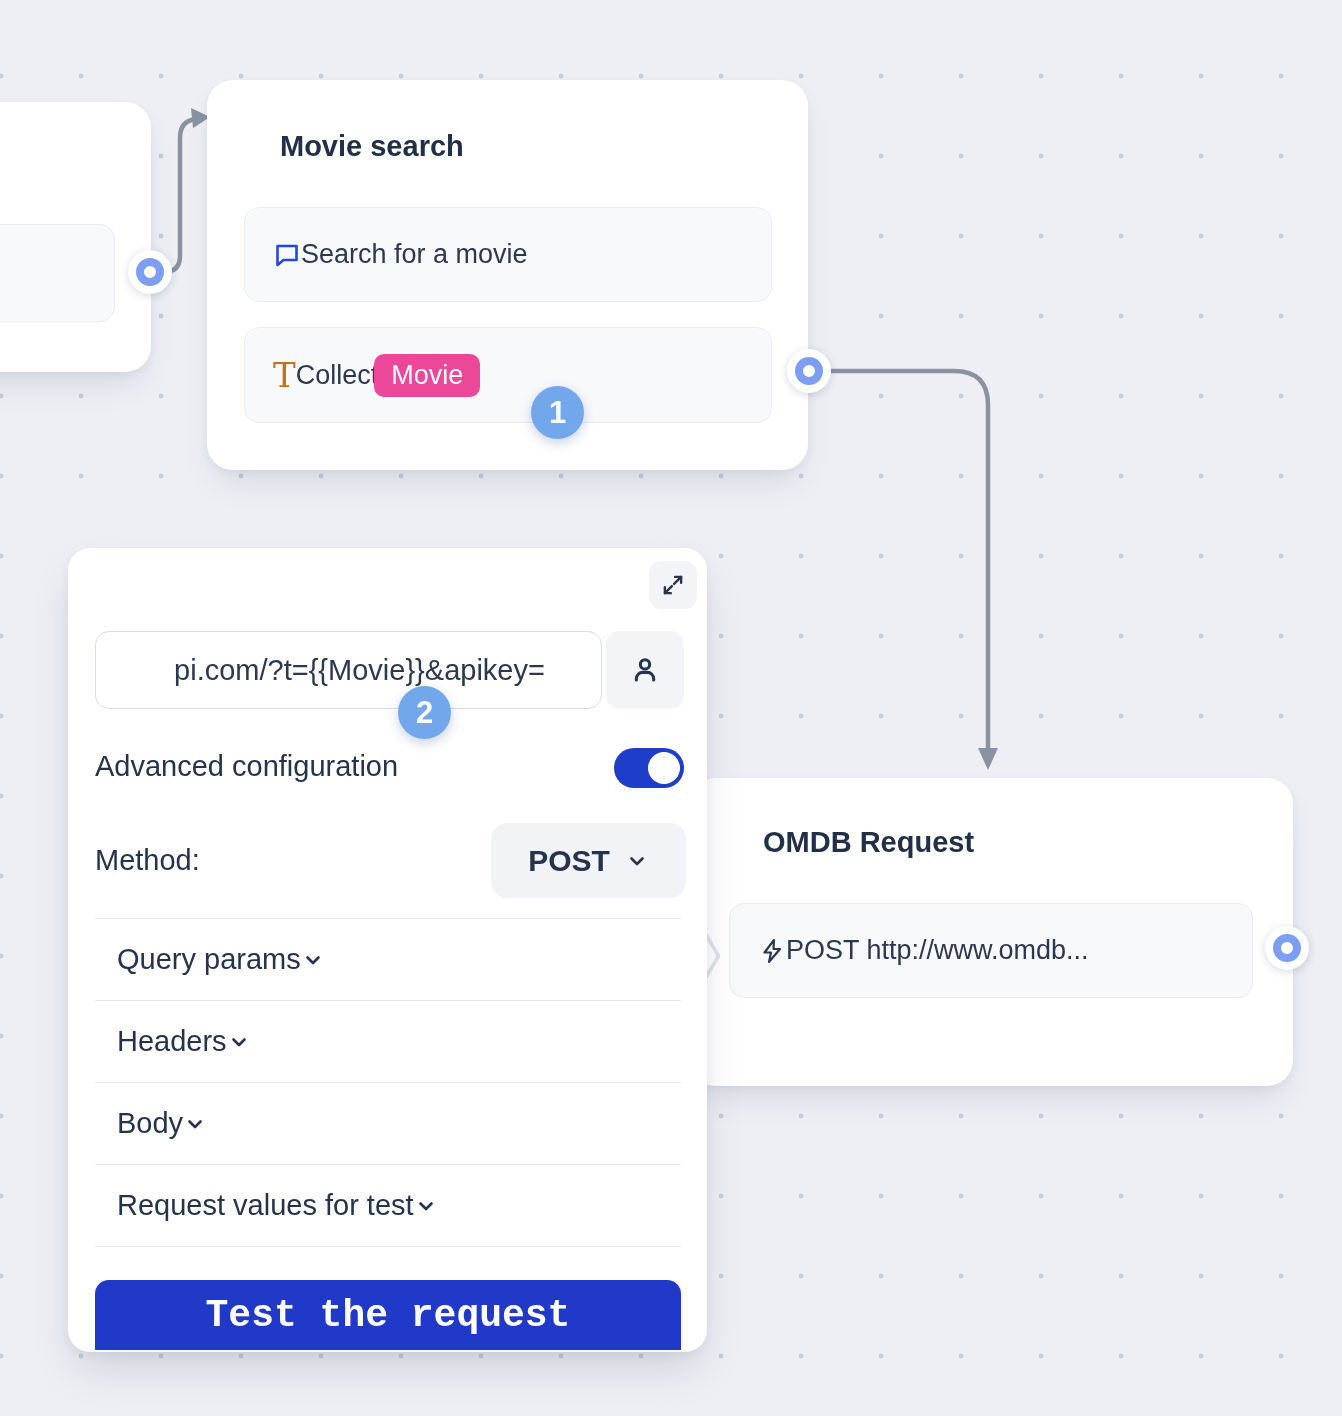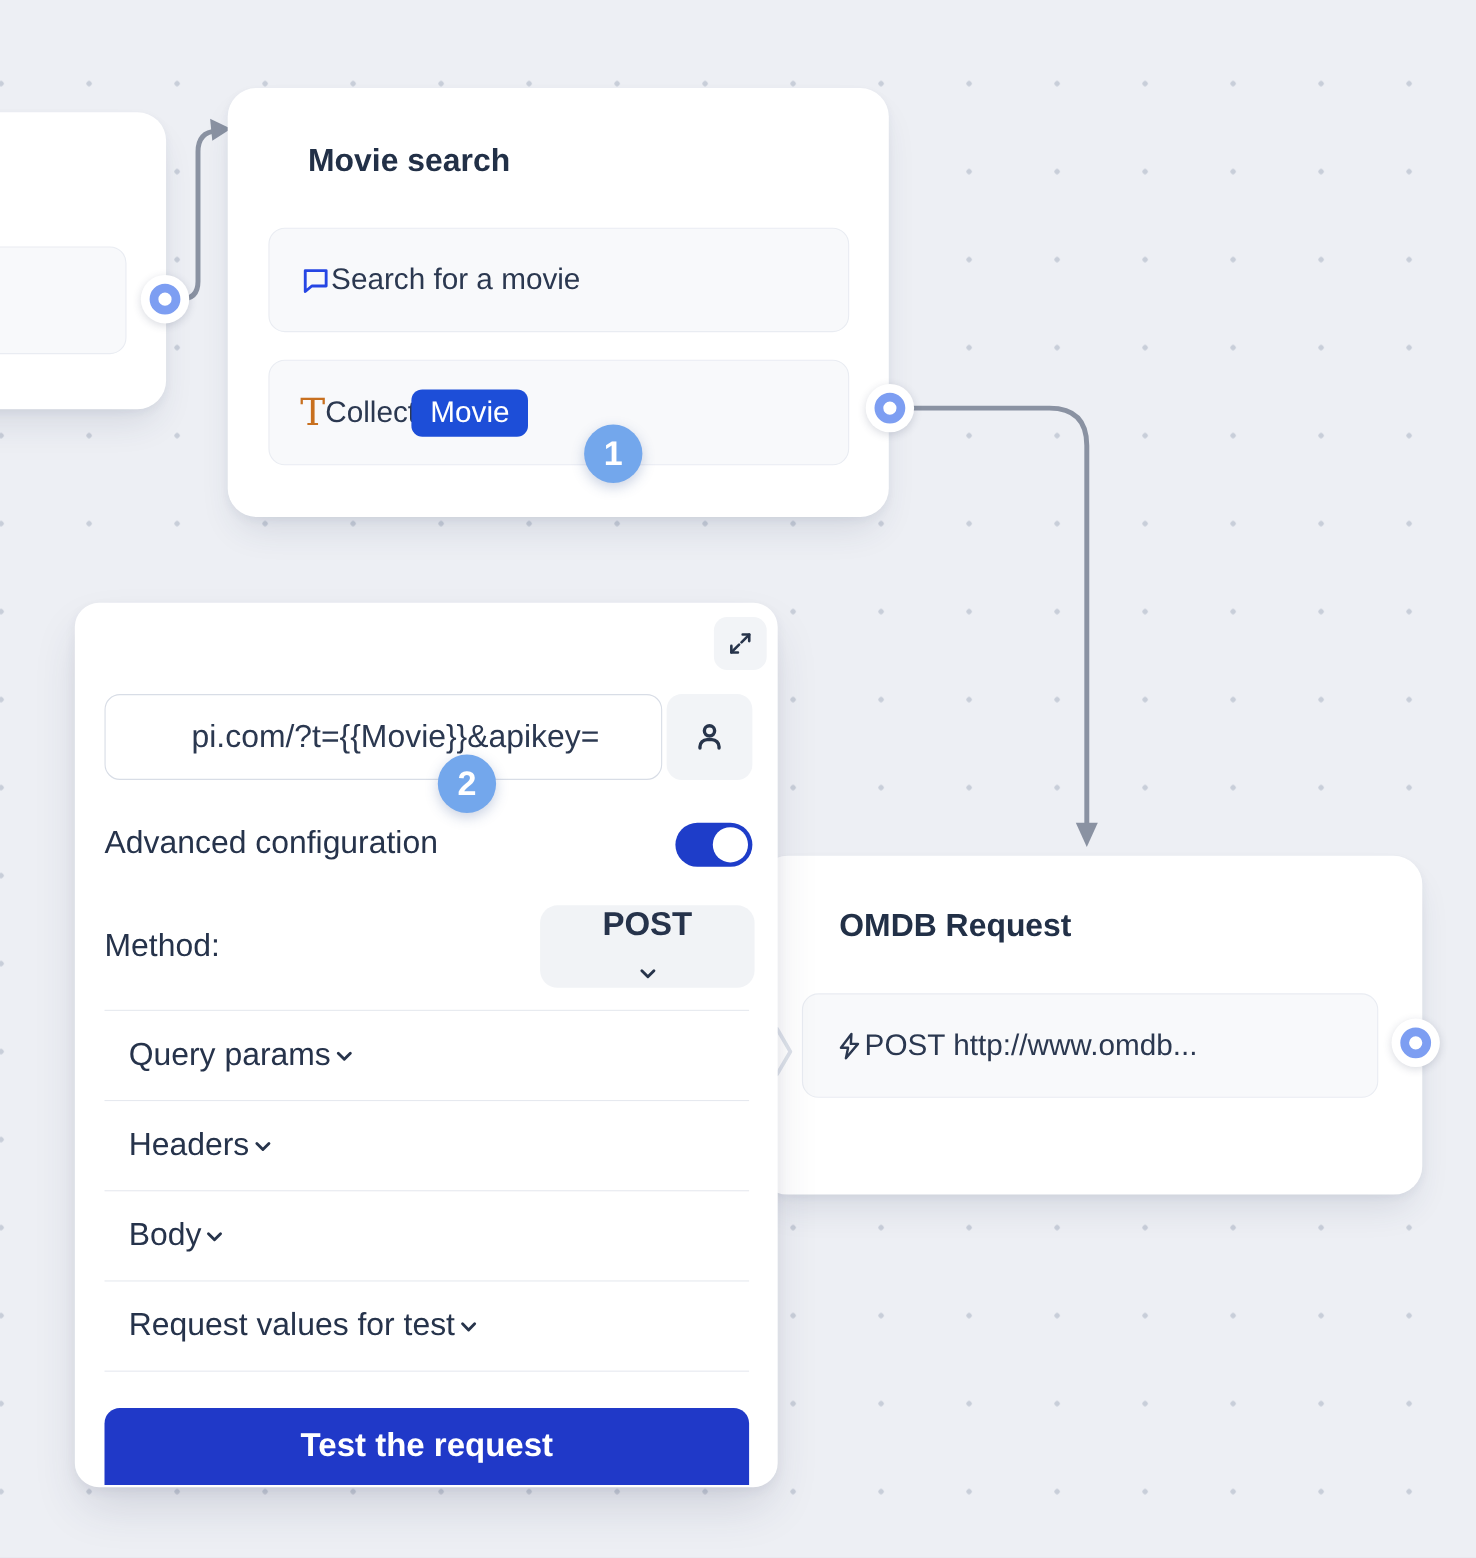--- a/index.html
+++ b/index.html
@@ -12,21 +12,21 @@
   }
   svg.wires{position:absolute;left:0;top:0;z-index:1;pointer-events:none;}
 
   .node{position:absolute;background:#fff;border-radius:26px;z-index:2;
     box-shadow:0 18px 34px -10px rgba(45,55,90,.14),0 3px 8px rgba(45,55,90,.05);}
   .node-title{position:absolute;font-size:29px;font-weight:bold;color:#223047;white-space:nowrap;margin-left:24px;}
   .node-item{position:absolute;background:#f8f9fb;border:1.5px solid #e9ecf2;border-radius:15px;
     display:flex;align-items:center;padding:0 28px;box-sizing:border-box;
     font-size:27px;color:#2b3850;white-space:nowrap;overflow:hidden;}
   .t-glyph{font-family:"DejaVu Serif","Liberation Serif",serif;font-size:34px;color:#c8701f;line-height:1;}
-  .chip{background:#1d4ed8;color:#fff;border-radius:10px;padding:6px 17px;margin-left:-4px;font-size:27px;}
+  .chip{background:#ec4899;color:#fff;border-radius:10px;padding:6px 17px;margin-left:-4px;font-size:27px;}
 
   .step-badge{position:absolute;width:53px;height:53px;border-radius:50%;background:#73a7ec;color:#fff;
     font-size:31px;font-weight:bold;display:flex;align-items:center;justify-content:center;
     box-shadow:0 4px 12px rgba(60,90,150,.28);z-index:7;}
 
   .port{position:absolute;width:44px;height:44px;border-radius:50%;background:#fff;z-index:6;
     display:flex;align-items:center;justify-content:center;box-shadow:0 2px 8px rgba(45,55,90,.18);}
   .port::after{content:'';width:28px;height:28px;border-radius:50%;background:#fff;
     border:8px solid #7d9ef2;box-sizing:border-box;}
 
@@ -56,28 +56,28 @@
   .person-btn{position:absolute;left:538px;top:83px;width:78px;height:78px;border:none;border-radius:14px;
     background:#f2f4f7;display:flex;align-items:center;justify-content:center;cursor:pointer;padding:0;}
   .panel .step-badge{left:330px;top:138px;}
   .adv-label{position:absolute;left:27px;top:202px;font-size:29px;color:#26334b;}
   .toggle{position:absolute;left:546px;top:200px;width:70px;height:40px;border-radius:20px;
     background:#1e3dc9;cursor:pointer;}
   .toggle .knob{position:absolute;right:4px;top:4px;width:32px;height:32px;border-radius:50%;background:#fff;}
   .method-label{position:absolute;left:27px;top:296px;font-size:29px;color:#26334b;}
   .method-select{position:absolute;left:423px;top:275px;width:195px;height:75px;border-radius:16px;
     background:#f1f3f6;display:flex;align-items:center;justify-content:center;gap:15px;
-    font-size:30px;font-weight:bold;color:#26334b;cursor:pointer;flex-direction:column;}
+    font-size:30px;font-weight:bold;color:#26334b;cursor:pointer;}
   .sections{position:absolute;left:27px;top:370px;width:586px;border-bottom:1.5px solid #e6e9ef;}
   .section-row{height:82px;box-sizing:border-box;border-top:1.5px solid #e6e9ef;
     display:flex;align-items:center;justify-content:flex-start;
     padding:0 28px 0 22px;font-size:29px;color:#26334b;cursor:pointer;}
   .test-btn{position:absolute;left:27px;top:732px;width:586px;height:70px;border:none;
-    border-radius:14px 14px 0 0;background:#2039c8;color:#fff;font-size:30px;font-weight:bold;
-    font-family:Liberation Sans, sans-serif;cursor:pointer;}
+    border-radius:14px 14px 0 0;background:#2039c8;color:#fff;font-size:38px;font-weight:bold;
+    font-family:Liberation Mono, monospace;cursor:pointer;}
 </style>
 </head>
 <body>
 
 <div class="canvas">
 
   <svg class="wires" width="1342" height="1416" viewBox="0 0 1342 1416">
     <path d="M 150 272 L 164 272 Q 180 272 180 256 L 180 138 Q 180 120 197 119" fill="none" stroke="#8a92a2" stroke-width="4.5" stroke-linecap="round"></path>
     <polygon points="191,108 210,117 193,128" fill="#8a92a2"></polygon>
     <path d="M 809 371 L 954 371 Q 988 371 988 405 L 988 750" fill="none" stroke="#8a92a2" stroke-width="4.5" stroke-linecap="round"></path>

